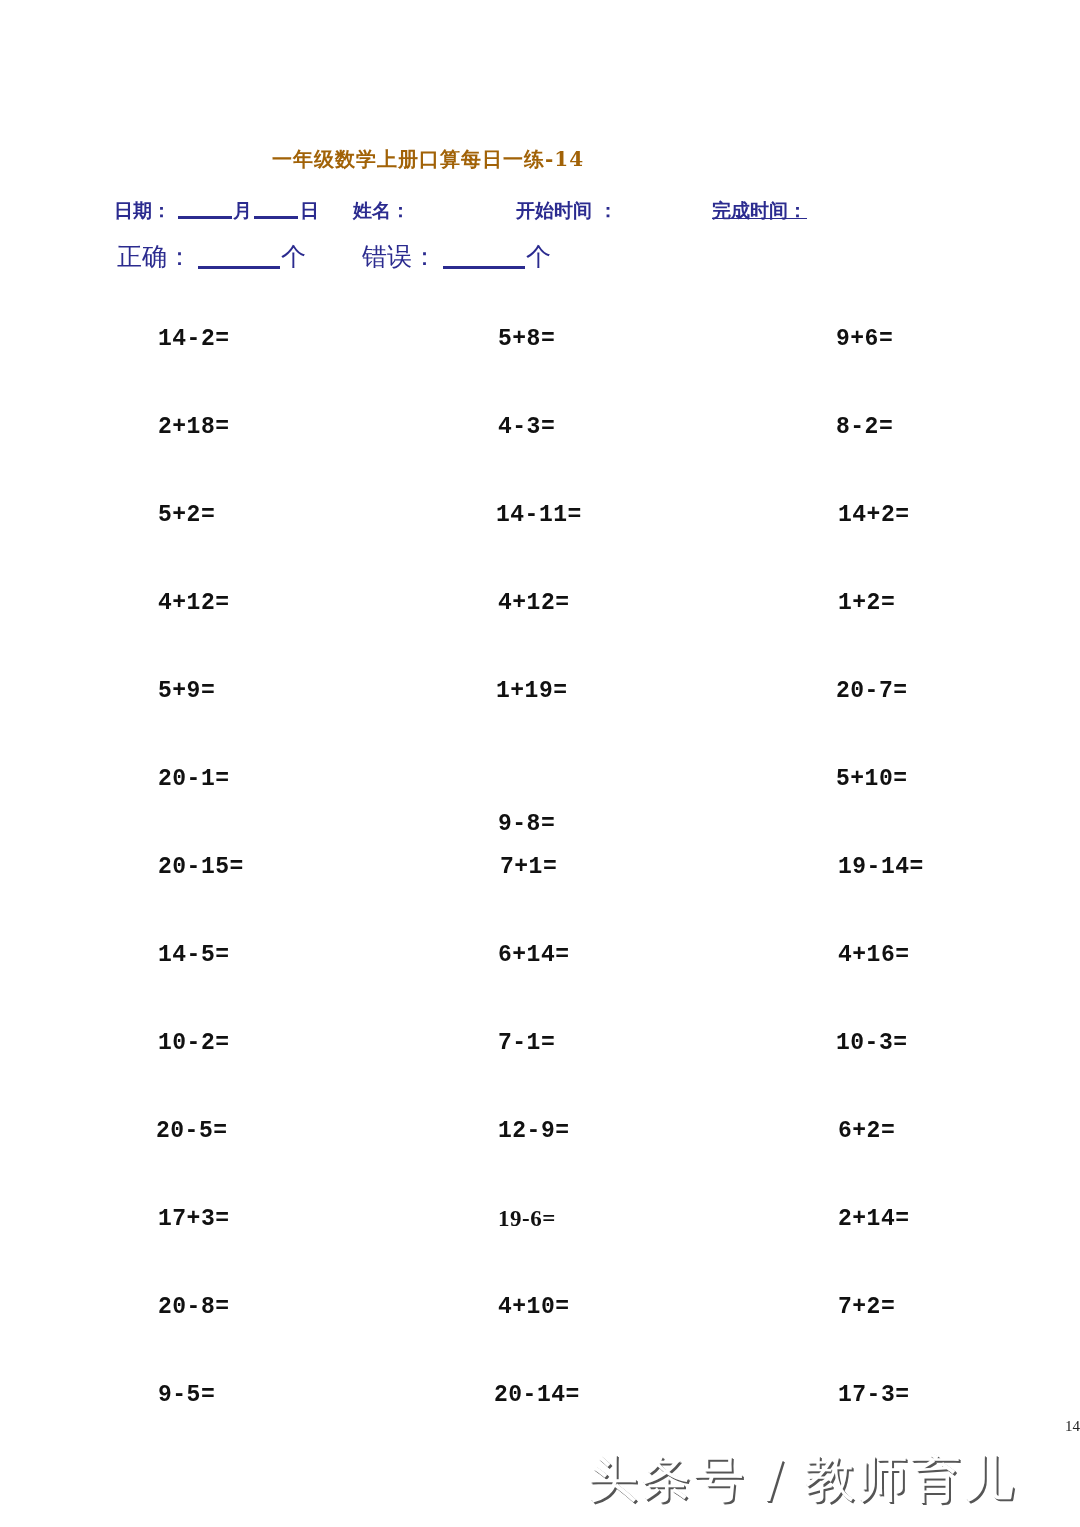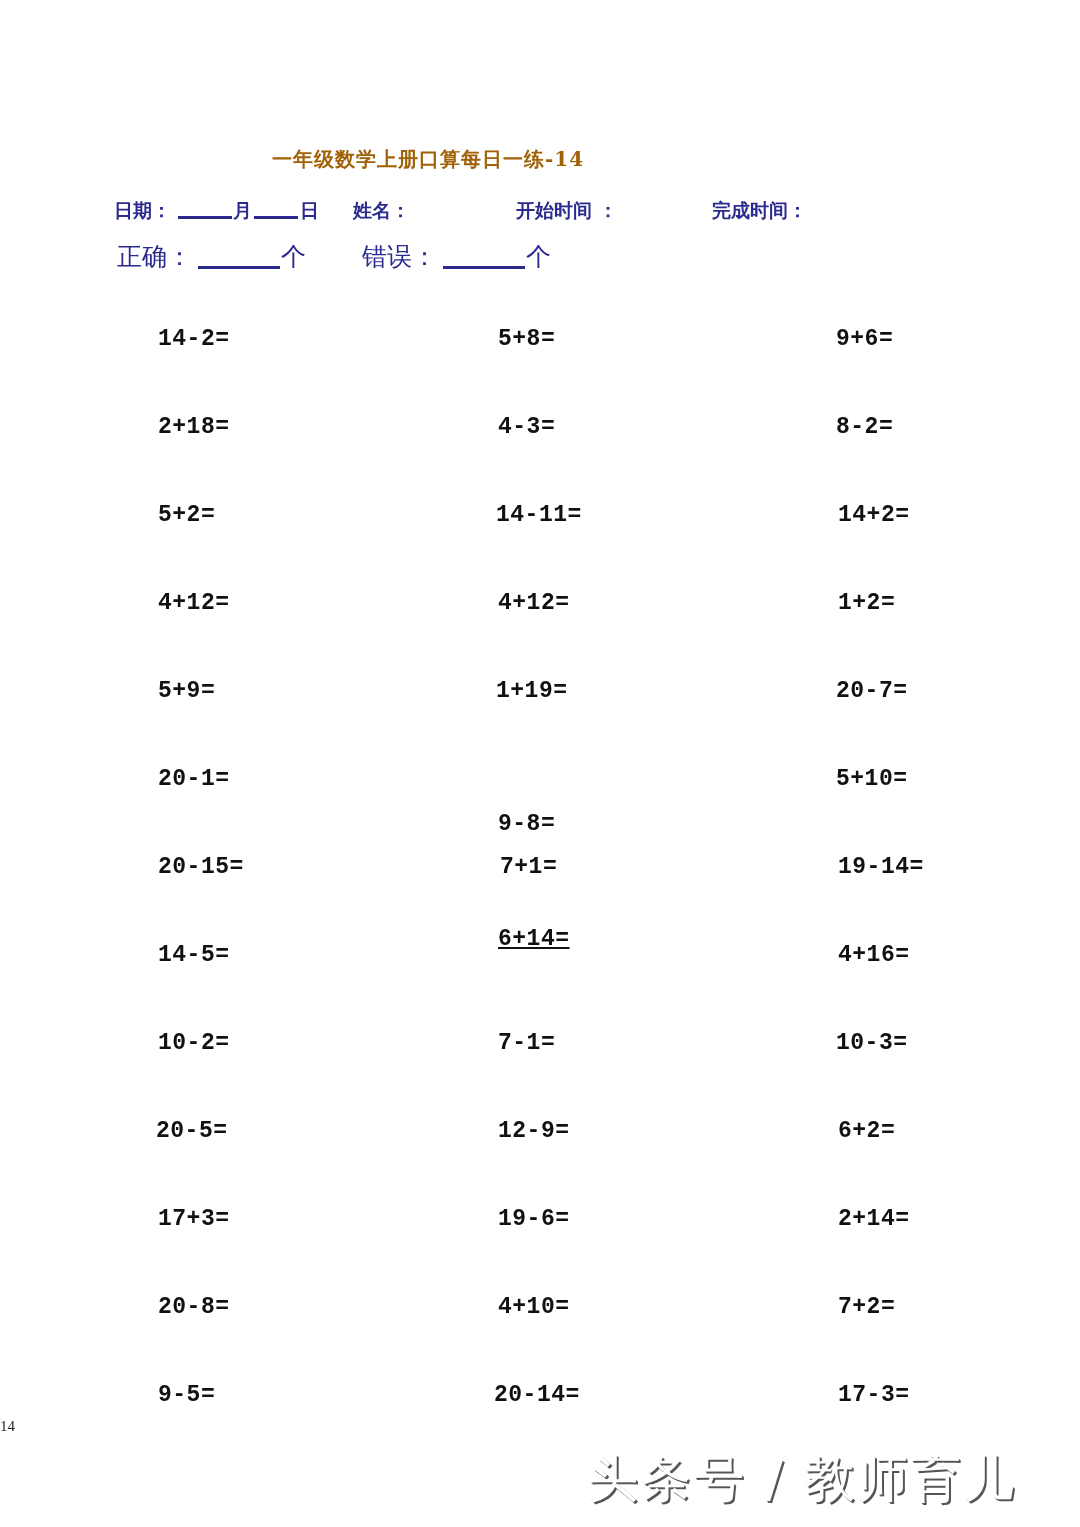--- a/index.html
+++ b/index.html
@@ -70,21 +70,21 @@
       font-size: 23px;
       color: #111111;
       white-space: nowrap;
       letter-spacing: 0.5px;
     }
     .page-num {
       position: absolute;
       top: 1418px;
       left: 0;
       width: 1080px;
-      text-align: left;
+      text-align: right;
       font-family: "Liberation Serif", serif;
       font-size: 15px;
       color: #222222;
     }
     .watermark {
       position: absolute;
       top: 1446px;
       left: 588px;
       font-family: "DejaVu Sans", sans-serif;
       font-size: 50px;
@@ -100,21 +100,21 @@
 <div class="title">一年级数学上册口算每日一练-14</div>
 
 <div class="info-row1">
   <span style="left:114px;">日期：</span>
   <span style="left:178px; top:0;"><span class="blank" style="width:54px; position:static;"></span></span>
   <span style="left:233px;">月</span>
   <span style="left:254px; top:0;"><span class="blank" style="width:44px; position:static;"></span></span>
   <span style="left:300px;">日</span>
   <span style="left:353px;">姓名：</span>
   <span style="left:516px;">开始时间 ：</span>
-  <span style="left:712px;">完成时间：</span>
+  <span style="left:712px;text-decoration:underline;">完成时间：</span>
 </div>
 
 <div class="info-row2">
   <span style="left:117px;">正确：</span>
   <span style="left:198px; top:0;"><span class="blank" style="width:82px; position:static;"></span></span>
   <span style="left:281px;">个</span>
   <span style="left:362px;">错误：</span>
   <span style="left:443px; top:0;"><span class="blank" style="width:82px; position:static;"></span></span>
   <span style="left:526px;">个</span>
 </div>
@@ -143,33 +143,33 @@
 
   <div class="prob" style="top:440px; left:158px;">20-1=</div>
   <div class="prob" style="top:440px; left:498px;margin-top:45px;">9-8=</div>
   <div class="prob" style="top:440px; left:836px;">5+10=</div>
 
   <div class="prob" style="top:528px; left:158px;">20-15=</div>
   <div class="prob" style="top:528px; left:500px;">7+1=</div>
   <div class="prob" style="top:528px; left:838px;">19-14=</div>
 
   <div class="prob" style="top:616px; left:158px;">14-5=</div>
-  <div class="prob" style="top:600px; left:498px;text-decoration:underline;">6+14=</div>
+  <div class="prob" style="top:616px; left:498px;">6+14=</div>
   <div class="prob" style="top:616px; left:838px;">4+16=</div>
 
   <div class="prob" style="top:704px; left:158px;">10-2=</div>
   <div class="prob" style="top:704px; left:498px;">7-1=</div>
   <div class="prob" style="top:704px; left:836px;">10-3=</div>
 
   <div class="prob" style="top:792px; left:156px;">20-5=</div>
   <div class="prob" style="top:792px; left:498px;font-family:Liberation Mono, monospace;">12-9=</div>
   <div class="prob" style="top:792px; left:838px;">6+2=</div>
 
   <div class="prob" style="top:880px; left:158px;">17+3=</div>
-  <div class="prob" style="top:880px; left:498px;">19-6=</div>
+  <div class="prob" style="top:880px; left:498px;font-family:Liberation Serif, serif;">19-6=</div>
   <div class="prob" style="top:880px; left:838px;">2+14=</div>
 
   <div class="prob" style="top:968px; left:158px;">20-8=</div>
   <div class="prob" style="top:968px; left:498px;">4+10=</div>
   <div class="prob" style="top:968px; left:838px;">7+2=</div>
 
   <div class="prob" style="top:1056px; left:158px;">9-5=</div>
   <div class="prob" style="top:1056px; left:494px;">20-14=</div>
   <div class="prob" style="top:1056px; left:838px;">17-3=</div>
 </div>

